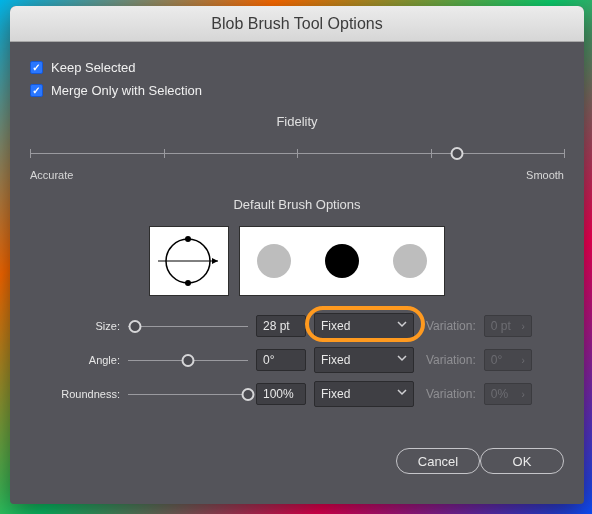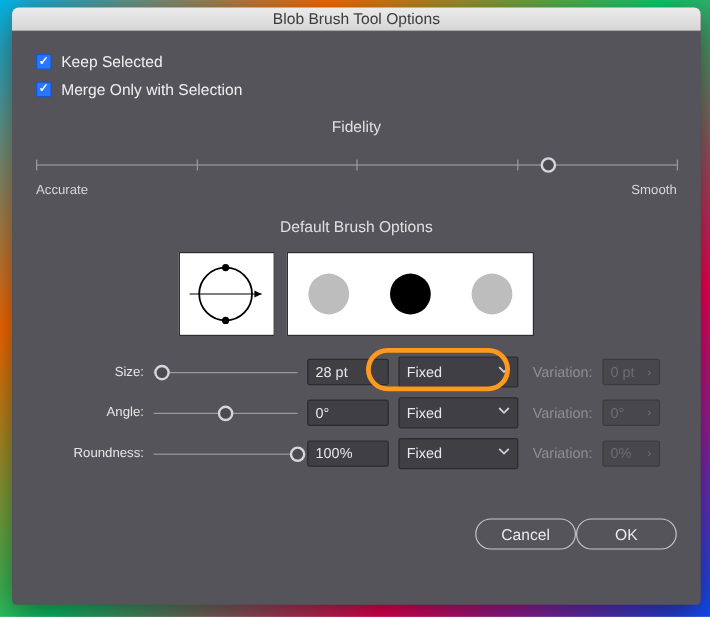--- a/index.html
+++ b/index.html
@@ -1,18 +1,18 @@
 <!DOCTYPE html>
 <html><head>
 <meta charset="utf-8">
 <style>
   * { box-sizing: border-box; margin: 0; padding: 0; font-family: -apple-system, "Helvetica Neue", Arial, sans-serif; }
   body { width: 592px; height: 514px; background: linear-gradient(135deg,#00b7eb 0%, #ff6b00 25%, #0bd06e 50%, #ff0058 75%, #0b4fff 100%); overflow: hidden; }
   .window { position: absolute; left: 10px; top: 6px; width: 574px; height: 498px; background: #54545a; border-radius: 6px 6px 4px 4px; box-shadow: 0 8px 30px rgba(0,0,0,.5); color: #e6e6e6; font-size: 12px; }
-  .titlebar { height: 20px; background: linear-gradient(#ececec,#d6d6d6); border-radius: 6px 6px 0 0; border-bottom: 1px solid #a7a7a7; display: flex; align-items: center; justify-content: center; color: #3c3c3c; font-size: 13px; position: relative; }
+  .titlebar { height: 36px; background: linear-gradient(#ececec,#d6d6d6); border-radius: 6px 6px 0 0; border-bottom: 1px solid #a7a7a7; display: flex; align-items: center; justify-content: center; color: #3c3c3c; font-size: 16px; position: relative; }
   .content { padding: 18px 20px 14px 20px; }
   .chk-row { display: flex; align-items: center; gap: 8px; margin-bottom: 8px; }
   .chk { width: 13px; height: 13px; border-radius: 2px; background:#2a77ff; border:1px solid #1558d6; display:flex; align-items:center; justify-content:center; color:#fff; font-size:10px; line-height:1; }
   .chk::after { content:"✓"; font-weight:bold; }
   .chk-label { font-size: 13px; color:#f0f0f0; }
   .group { margin-top: 16px; }
   .group-title { font-size: 13px; color:#e0e0e0; margin-bottom: 14px; text-align: center; }
   .fidelity-track { position: relative; height: 22px; margin: 6px 0 4px 0; }
   .track-line { position:absolute; top:10px; left:0; right:0; height:1px; background:#9a9a9f; }
   .tick { position:absolute; top:6px; width:1px; height:9px; background:#9a9a9f; }
@@ -23,21 +23,21 @@
   .angle-box { width:80px; height:70px; display:flex; align-items:center; justify-content:center; }
   .angle-box svg { display:block; }
   .shape-box { width:206px; height:70px; display:flex; align-items:center; justify-content:space-around; }
   .circ { width:34px; height:34px; border-radius:50%; background:#bdbdbd; }
   .circ.sel { background:#000; }
   .param-row { display:flex; align-items:center; gap:8px; margin-bottom:10px; height:24px; }
   .plabel { width:90px; text-align:right; font-size:11px; color:#e6e6e6; }
   .pslider { position:relative; flex:0 0 120px; height:13px; }
   .ps-line { position:absolute; left:0; right:0; top:6px; height:1px; background:#9a9a9f; }
   .ps-thumb { position:absolute; top:0; width:13px; height:13px; border-radius:50%; background:#4a4a50; border:2px solid #d6d6d8; transform:translateX(-50%); }
-  .pval { width:68px; height:22px; background:#3f3f44; border:1px solid #2b2b2e; color:#e8e8e8; font-size:12px; padding:0 6px; display:flex; align-items:center; border-radius:2px; }
+  .pval { width:50px; height:22px; background:#3f3f44; border:1px solid #2b2b2e; color:#e8e8e8; font-size:12px; padding:0 6px; display:flex; align-items:center; border-radius:2px; }
   .pselect { position:relative; width:100px; height:22px; background:#3f3f44; border:1px solid #2b2b2e; color:#e8e8e8; font-size:12px; padding:12px 6px; display:flex; align-items:center; border-radius:2px; }
   .pselect .chev { position:absolute; right:6px; top:5px; }
   .chev svg { display:block; }
   .highlight { position:absolute; border:4px solid #ff9a1f; border-radius:18px; pointer-events:none; }
   .vlabel { font-size:12px; color:#8f8f93; margin-left:4px; }
   .vfld { width:48px; height:22px; background:#3f3f44; border:1px solid #2b2b2e; color:#7c7c80; font-size:12px; padding:0 6px; display:flex; align-items:center; justify-content:space-between; border-radius:2px; }
   .vfld.off { opacity:.6; }
   .vfld .caret { font-size:10px; color:#7c7c80; }
   .footer { display:flex; justify-content:flex-end; gap:0; padding:18px 20px 0 20px; }
   .btn { min-width:84px; height:26px; border-radius:14px; border:1px solid #c5c5c9; background:#54545a; color:#eaeaea; font-size:13px; display:flex; align-items:center; justify-content:center; }

